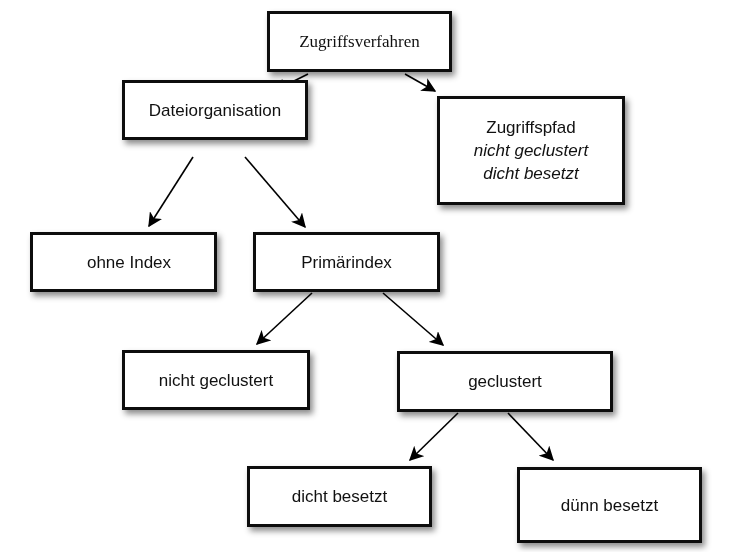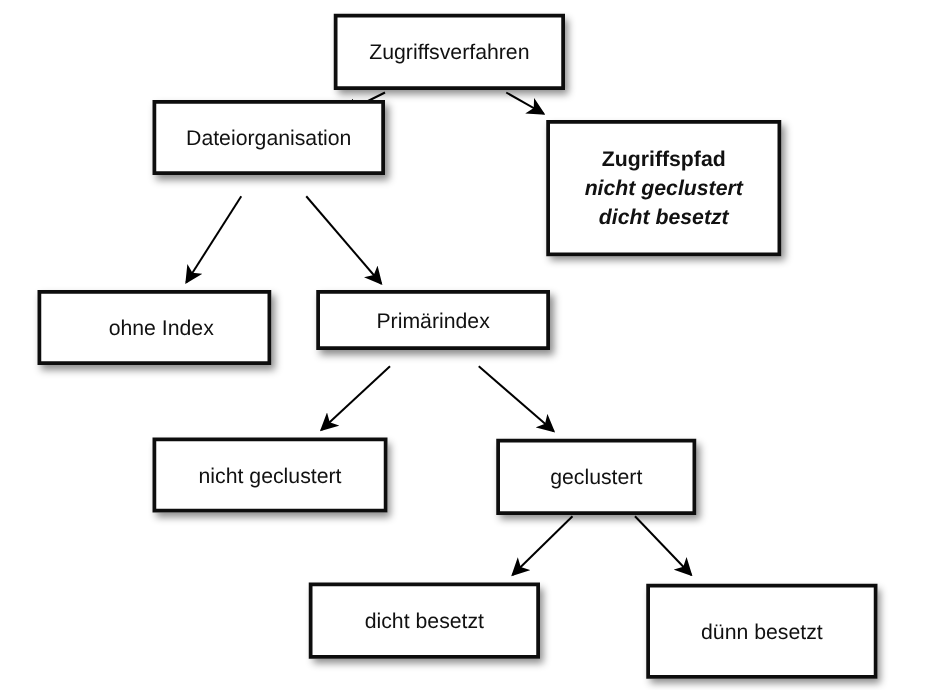--- a/index.html
+++ b/index.html
@@ -37,27 +37,27 @@
     color: #111111;
     font-size: 17px;
     line-height: 23px;
   }
   .node .label { white-space: nowrap; }
   .node .subline {
     font-style: italic;
     white-space: nowrap;
   }
   
-  .n-zugriffsverfahren { left: 267px; top: 11px;  width: 185px; height: 61px; }
+  .n-zugriffsverfahren { left: 267px; top: 11px;  width: 185px; height: 61px; font-family: Liberation Serif, serif; }
   .n-dateiorganisation { left: 122px; top: 80px;  width: 186px; height: 60px; }
-  .n-zugriffspfad      { left: 437px; top: 96px;  width: 188px; height: 109px; font-weight: bold; }
+  .n-zugriffspfad      { left: 437px; top: 96px;  width: 188px; height: 109px; }
   .n-ohne-index        { left: 30px;  top: 232px; width: 187px; height: 60px; padding-left: 11px; }
-  .n-primaerindex      { left: 253px; top: 232px; width: 187px; height: 48px; }
+  .n-primaerindex      { left: 253px; top: 232px; width: 187px; height: 60px; }
   .n-nicht-geclustert  { left: 122px; top: 350px; width: 188px; height: 60px; }
-  .n-geclustert        { left: 397px; top: 351px; width: 160px; height: 61px; }
+  .n-geclustert        { left: 397px; top: 351px; width: 216px; height: 61px; }
   .n-dicht-besetzt     { left: 247px; top: 466px; width: 185px; height: 61px; }
   .n-duenn-besetzt     { left: 517px; top: 467px; width: 185px; height: 76px; }
 </style>
 </head>
 <body>
 
 <div class="canvas">
 
   <svg class="edges-layer" width="741" height="552" viewBox="0 0 741 552" xmlns="http://www.w3.org/2000/svg">
     <defs>

